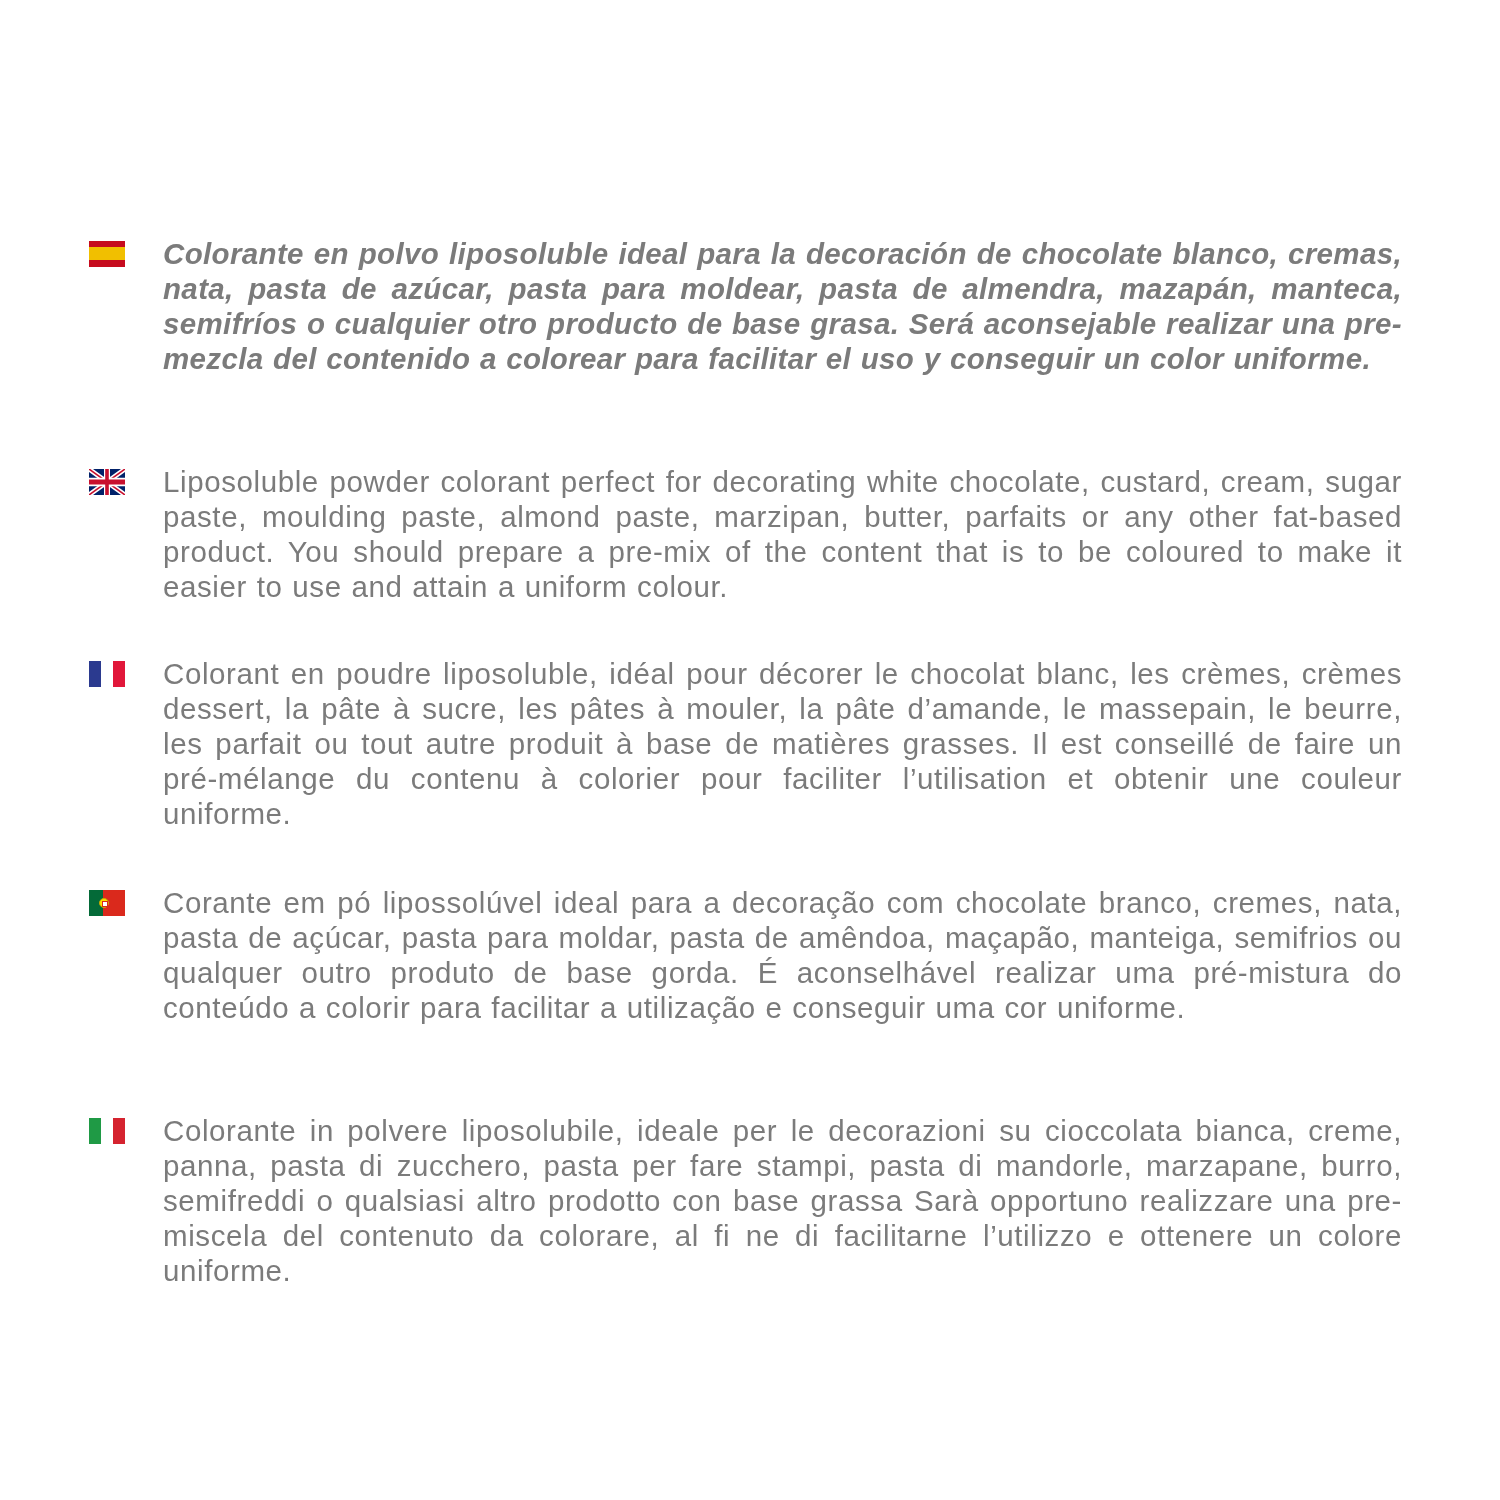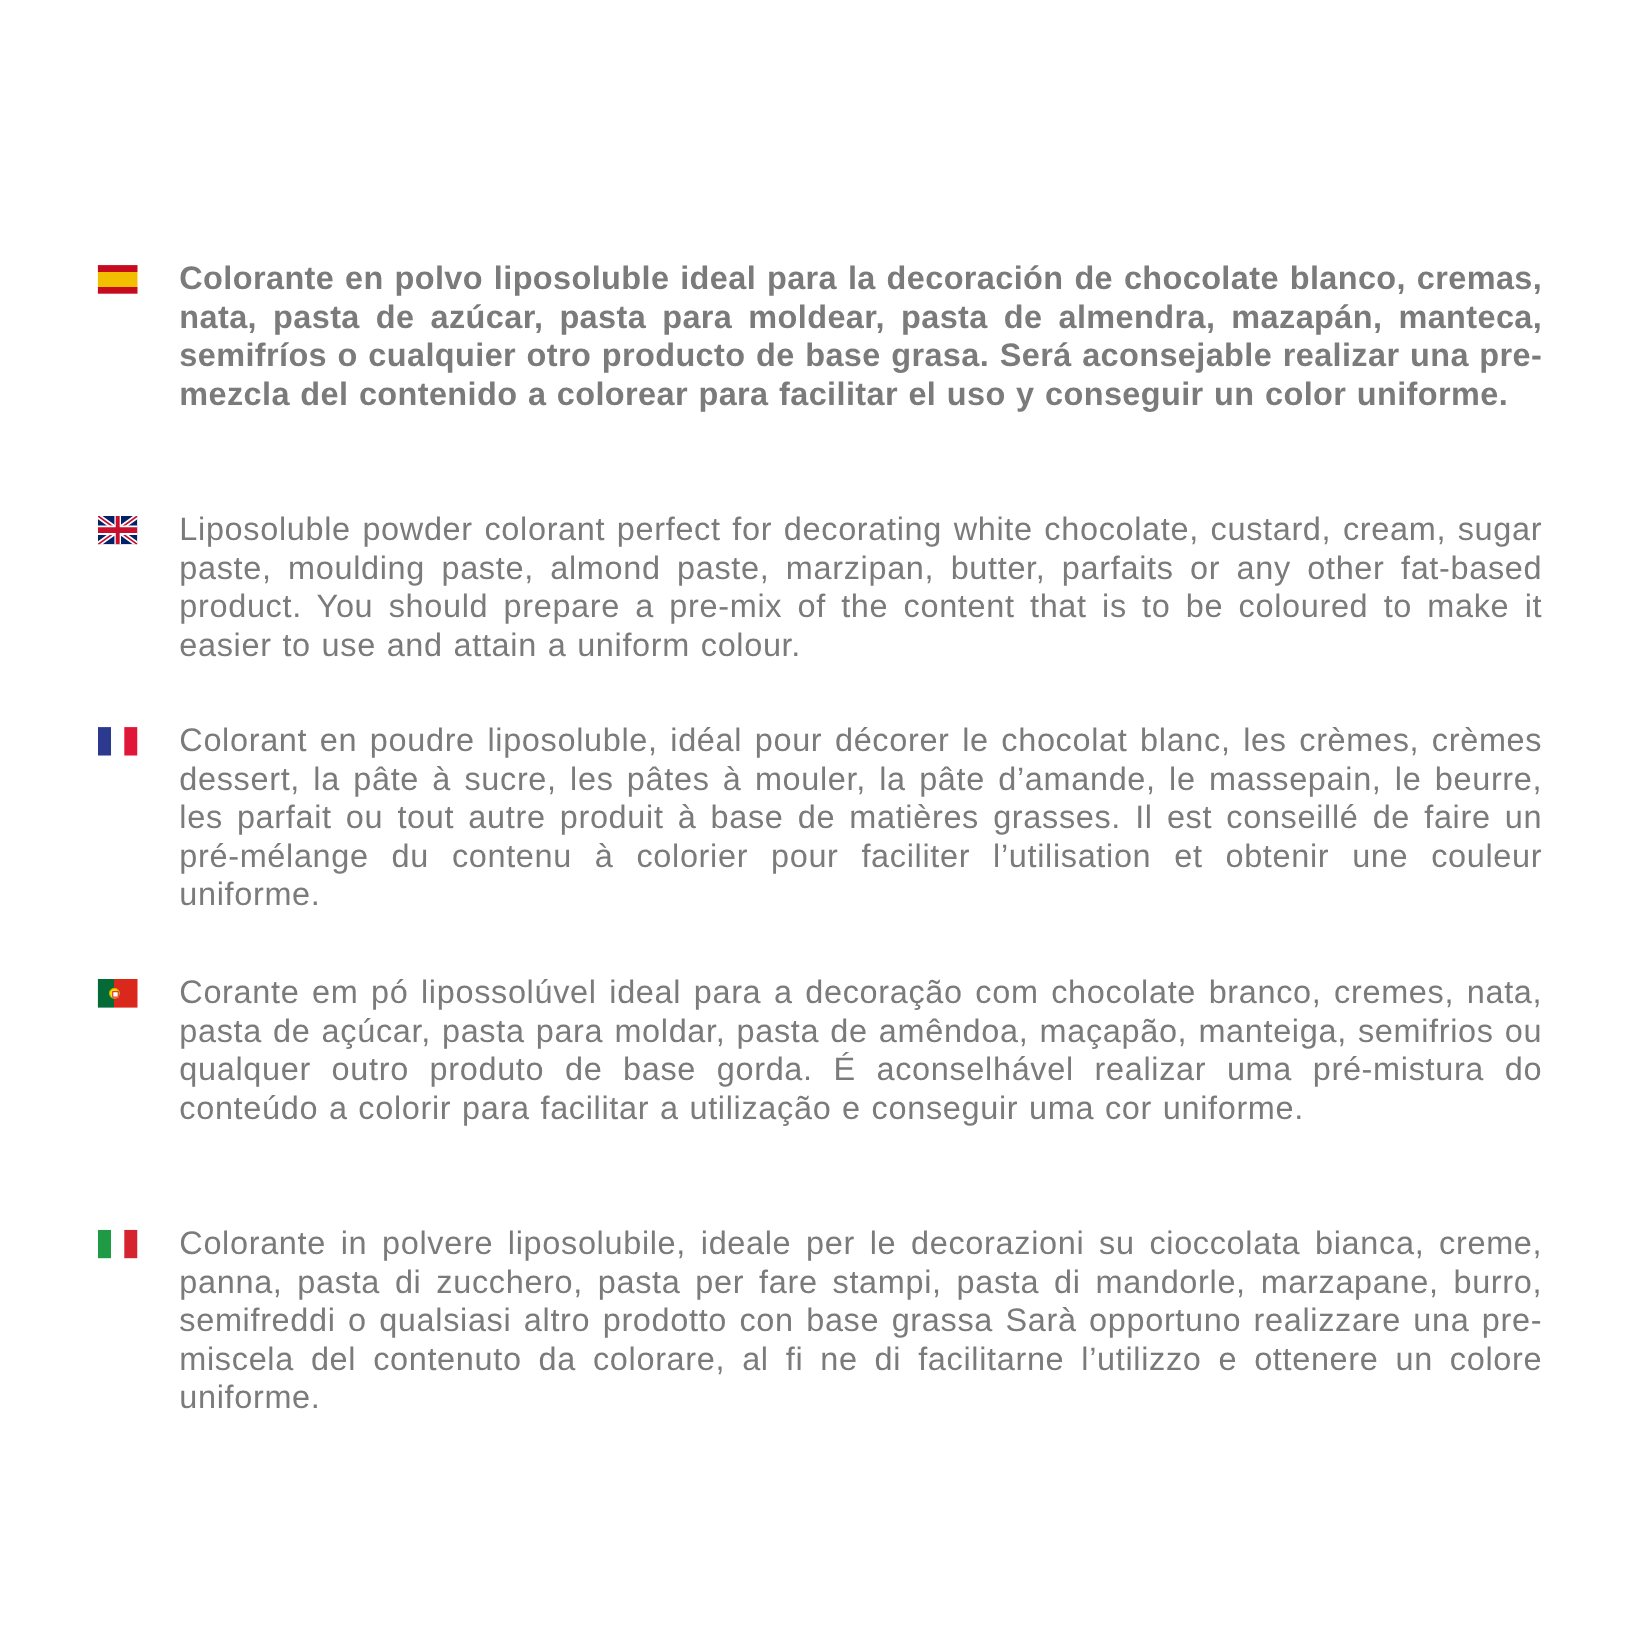--- a/index.html
+++ b/index.html
@@ -36,20 +36,21 @@
       line-height: 35px;
       color: #7b7b7b;
       text-align: justify;
       text-align-last: left;
       letter-spacing: 0.6px;
       word-spacing: 1px;
     }
     .text.bold {
       font-weight: bold;
       letter-spacing: 0.35px;
+      font-style: italic;
     }
     
     .flag-es { background: linear-gradient(to bottom, #c60b1e 0 25%, #f1bf00 25% 75%, #c60b1e 75% 100%); }
     
     .flag-fr { display: flex; }
     .flag-fr span, .flag-it span { flex: 1; display: block; height: 100%; }
     .flag-it { display: flex; }
     
     .flag-pt { background: linear-gradient(to right, #046a38 0 40%, #da291c 40% 100%); }
     .flag-pt .emblem {

